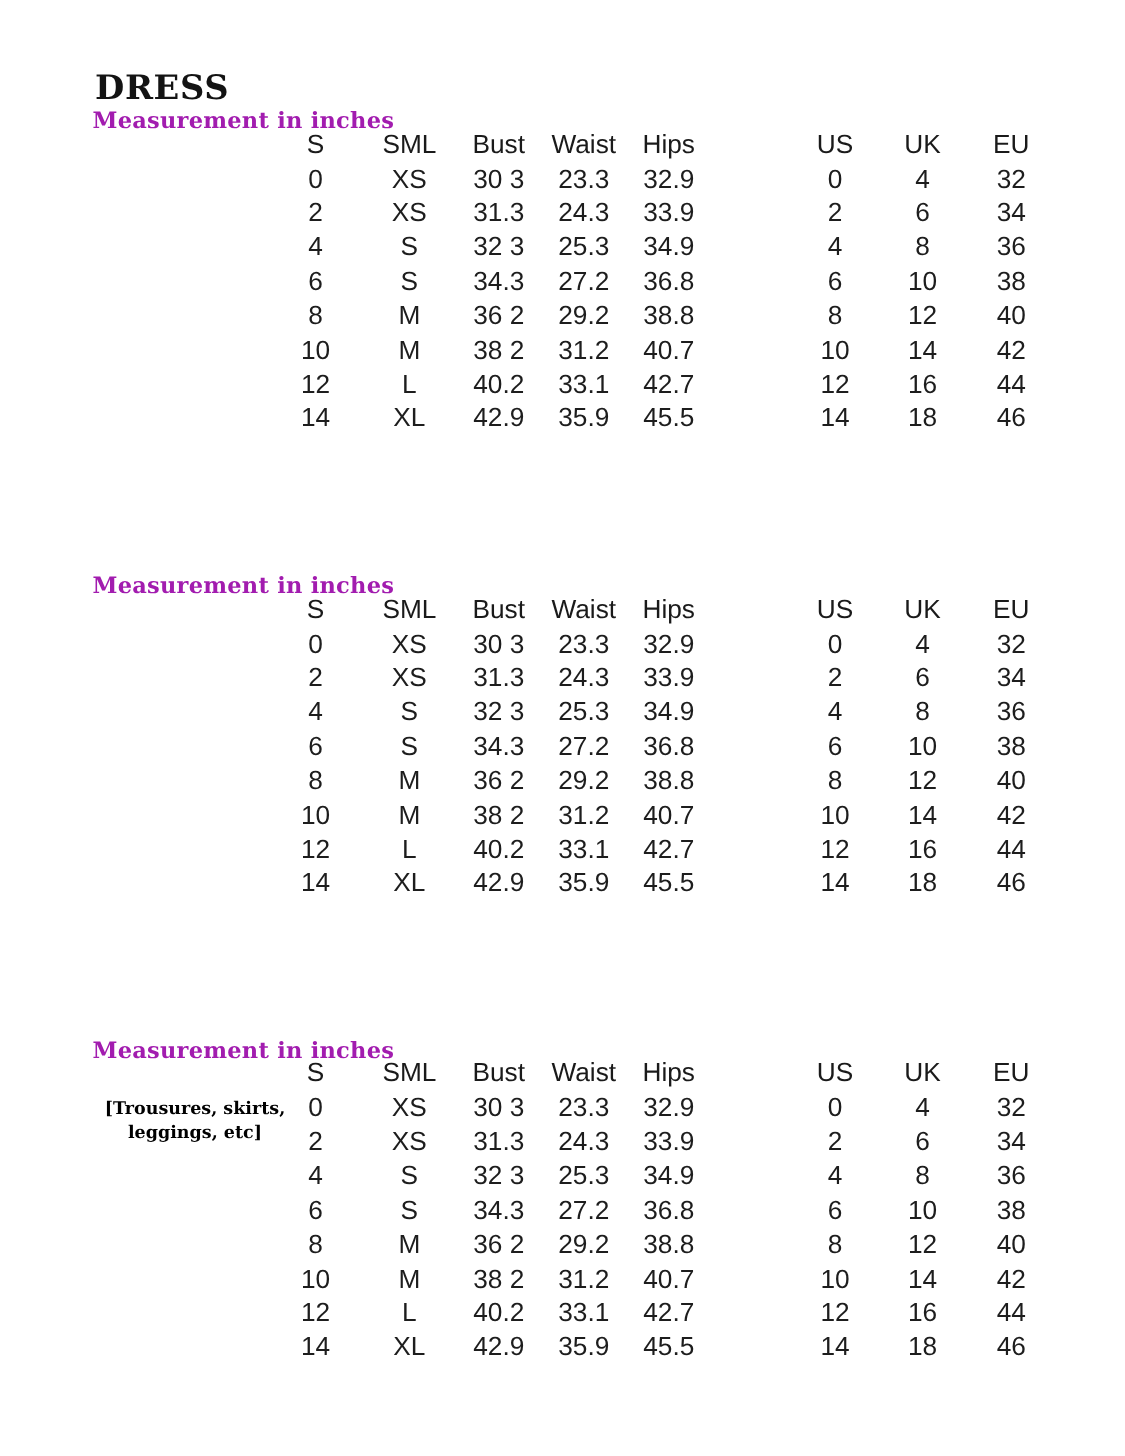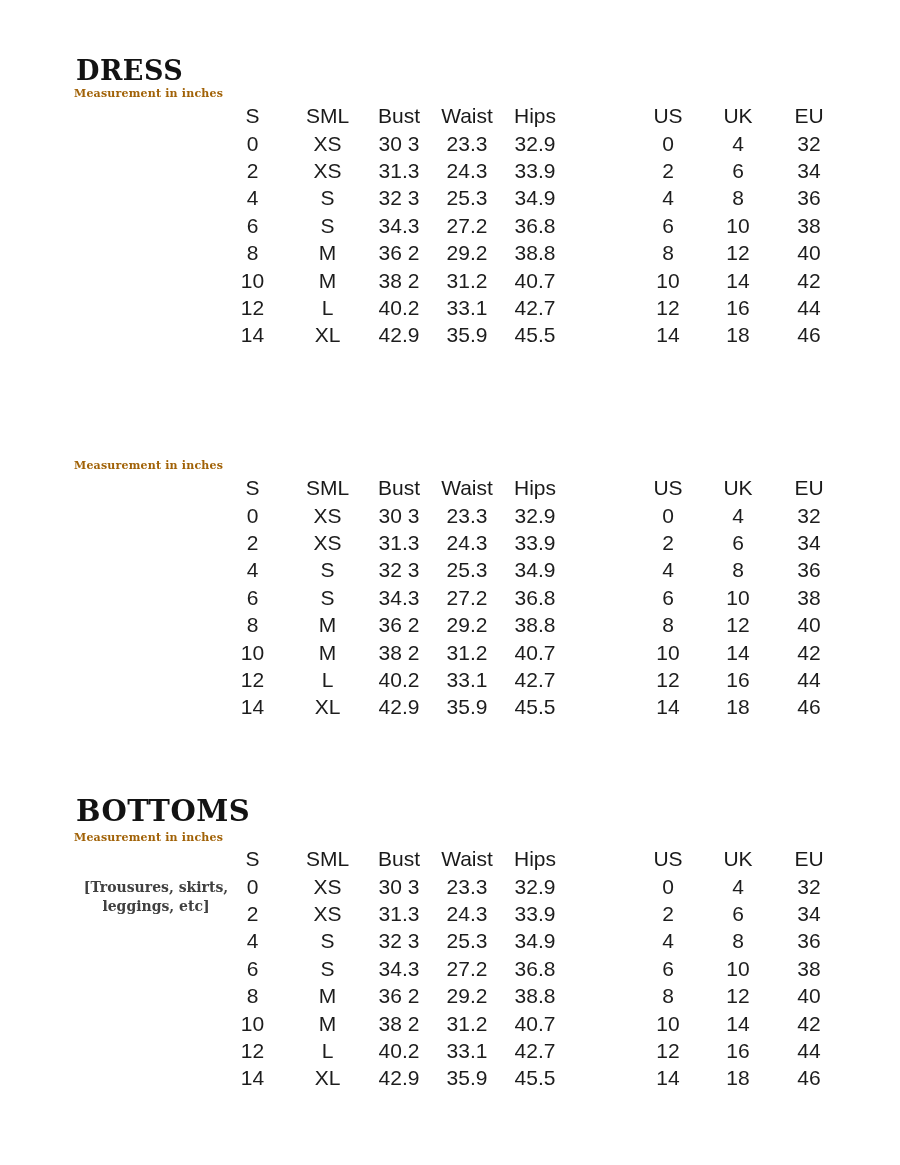--- a/index.html
+++ b/index.html
@@ -33,41 +33,41 @@
   #sec-1 .title { font-size: 28px; }
   #sec-2 .title { font-size: 29px; }
   .tsep { font-weight: 400; color: #3c3c3c; padding: 0 7px; font-size: 0.95em; }
 
   .subtitle {
     position: absolute;
     left: 74px;
     margin: 0;
     font-family: "DejaVu Serif", serif;
     font-weight: 700;
-    font-size: 11px;
+    font-size: 18px;
     letter-spacing: 0.2px;
-    color: #a16207;
+    color: #a21caf;
     line-height: 1;
     white-space: nowrap;
   }
   #sec-0 .subtitle { top: 33px; }
   #sec-1 .subtitle { top: 33px; }
   #sec-2 .subtitle { top: 37px; }
 
   .note {
     position: absolute;
     left: 70px;
     top: 83px;
     width: 172px;
     text-align: center;
     font-family: "DejaVu Serif", serif;
     font-weight: 700;
     font-size: 14px;
     line-height: 1.35;
-    color: #404040;
+    color: #000000;
   }
 
   .stable { position: absolute; left: 215px; width: 631px; }
   #sec-0 .stable { top: 47px; }
   #sec-1 .stable { top: 47px; }
   #sec-2 .stable { top: 50px; }
 
   .trow {
     display: grid;
     grid-template-columns: 75px 75px 68px 68px 68px 63px 72px 68px 74px;
@@ -294,21 +294,20 @@
           <span class="tcell">45.5</span>
           <span class="tcell gap"></span>
           <span class="tcell">14</span>
           <span class="tcell">18</span>
           <span class="tcell">46</span>
         </div>
       </div>
   </section>
 
   <section class="sec" id="sec-2">
-    <h2 class="title">BOTTOMS</h2>
     <p class="subtitle">Measurement in inches</p>
     <div class="note">[Trousures, skirts, leggings, etc]</div>
     <div class="stable">
         <div class="trow thead">
           <span class="tcell">S</span>
           <span class="tcell">SML</span>
           <span class="tcell">Bust</span>
           <span class="tcell">Waist</span>
           <span class="tcell">Hips</span>
           <span class="tcell gap"></span>

